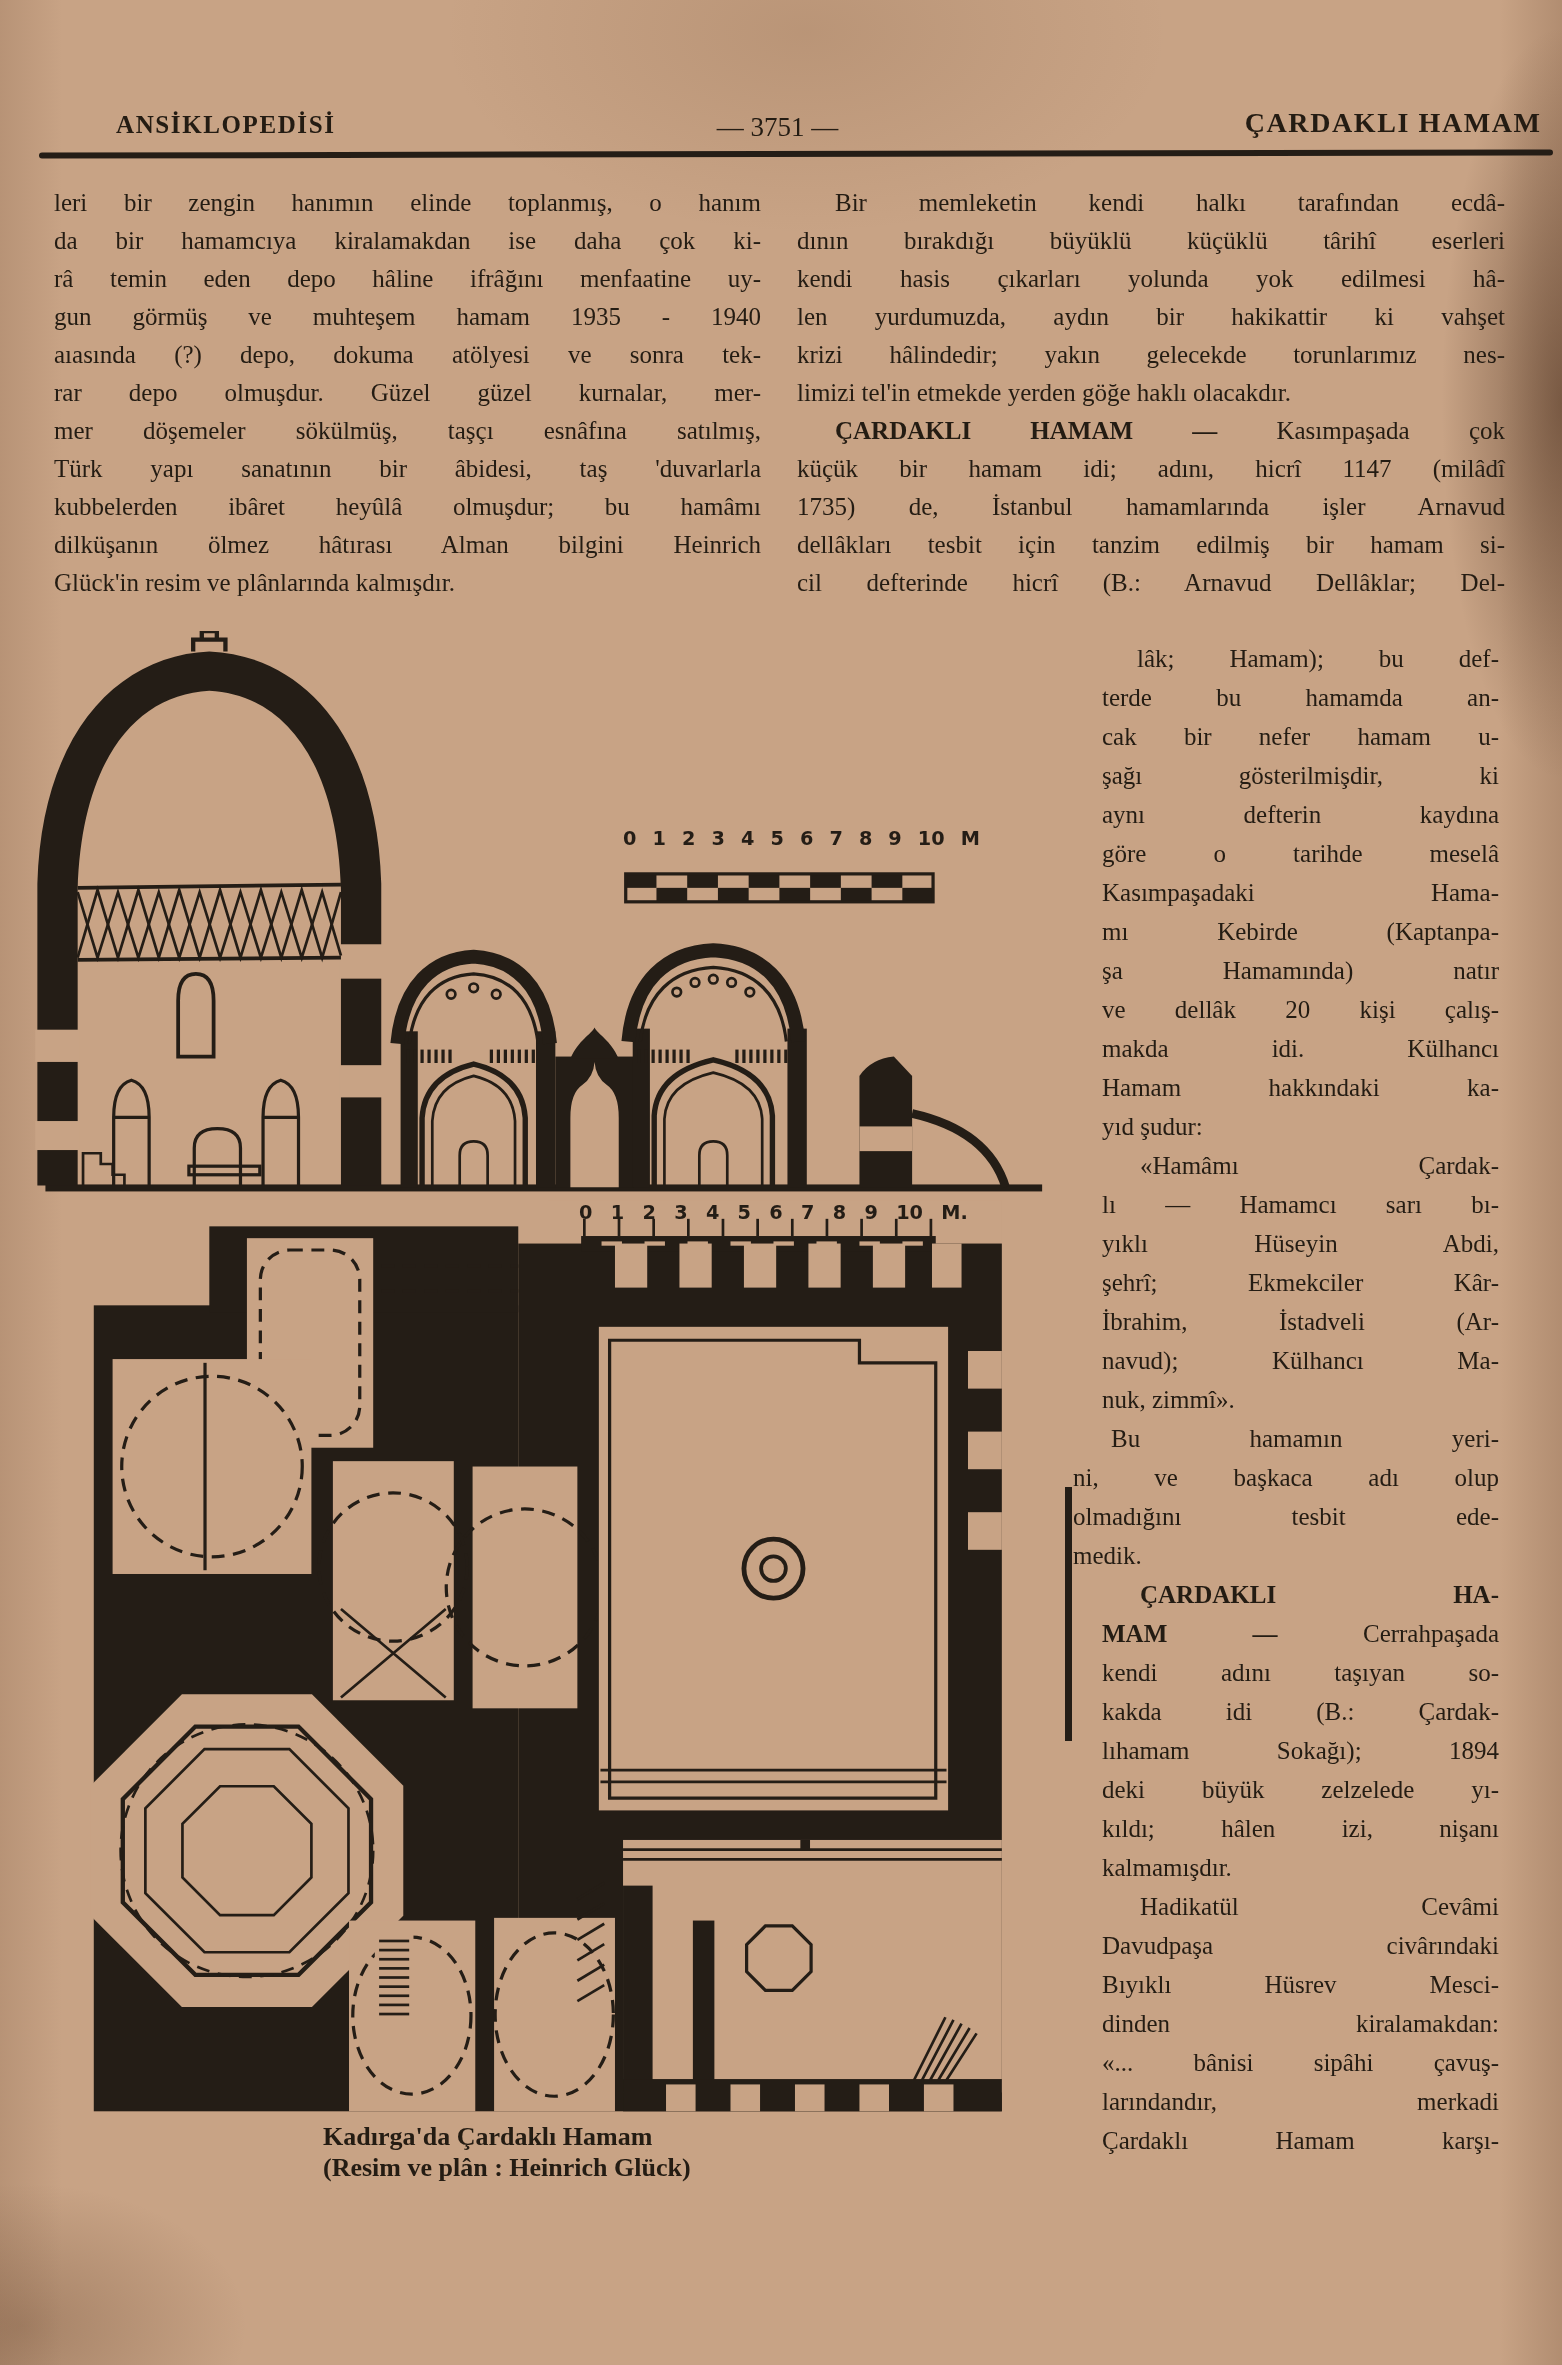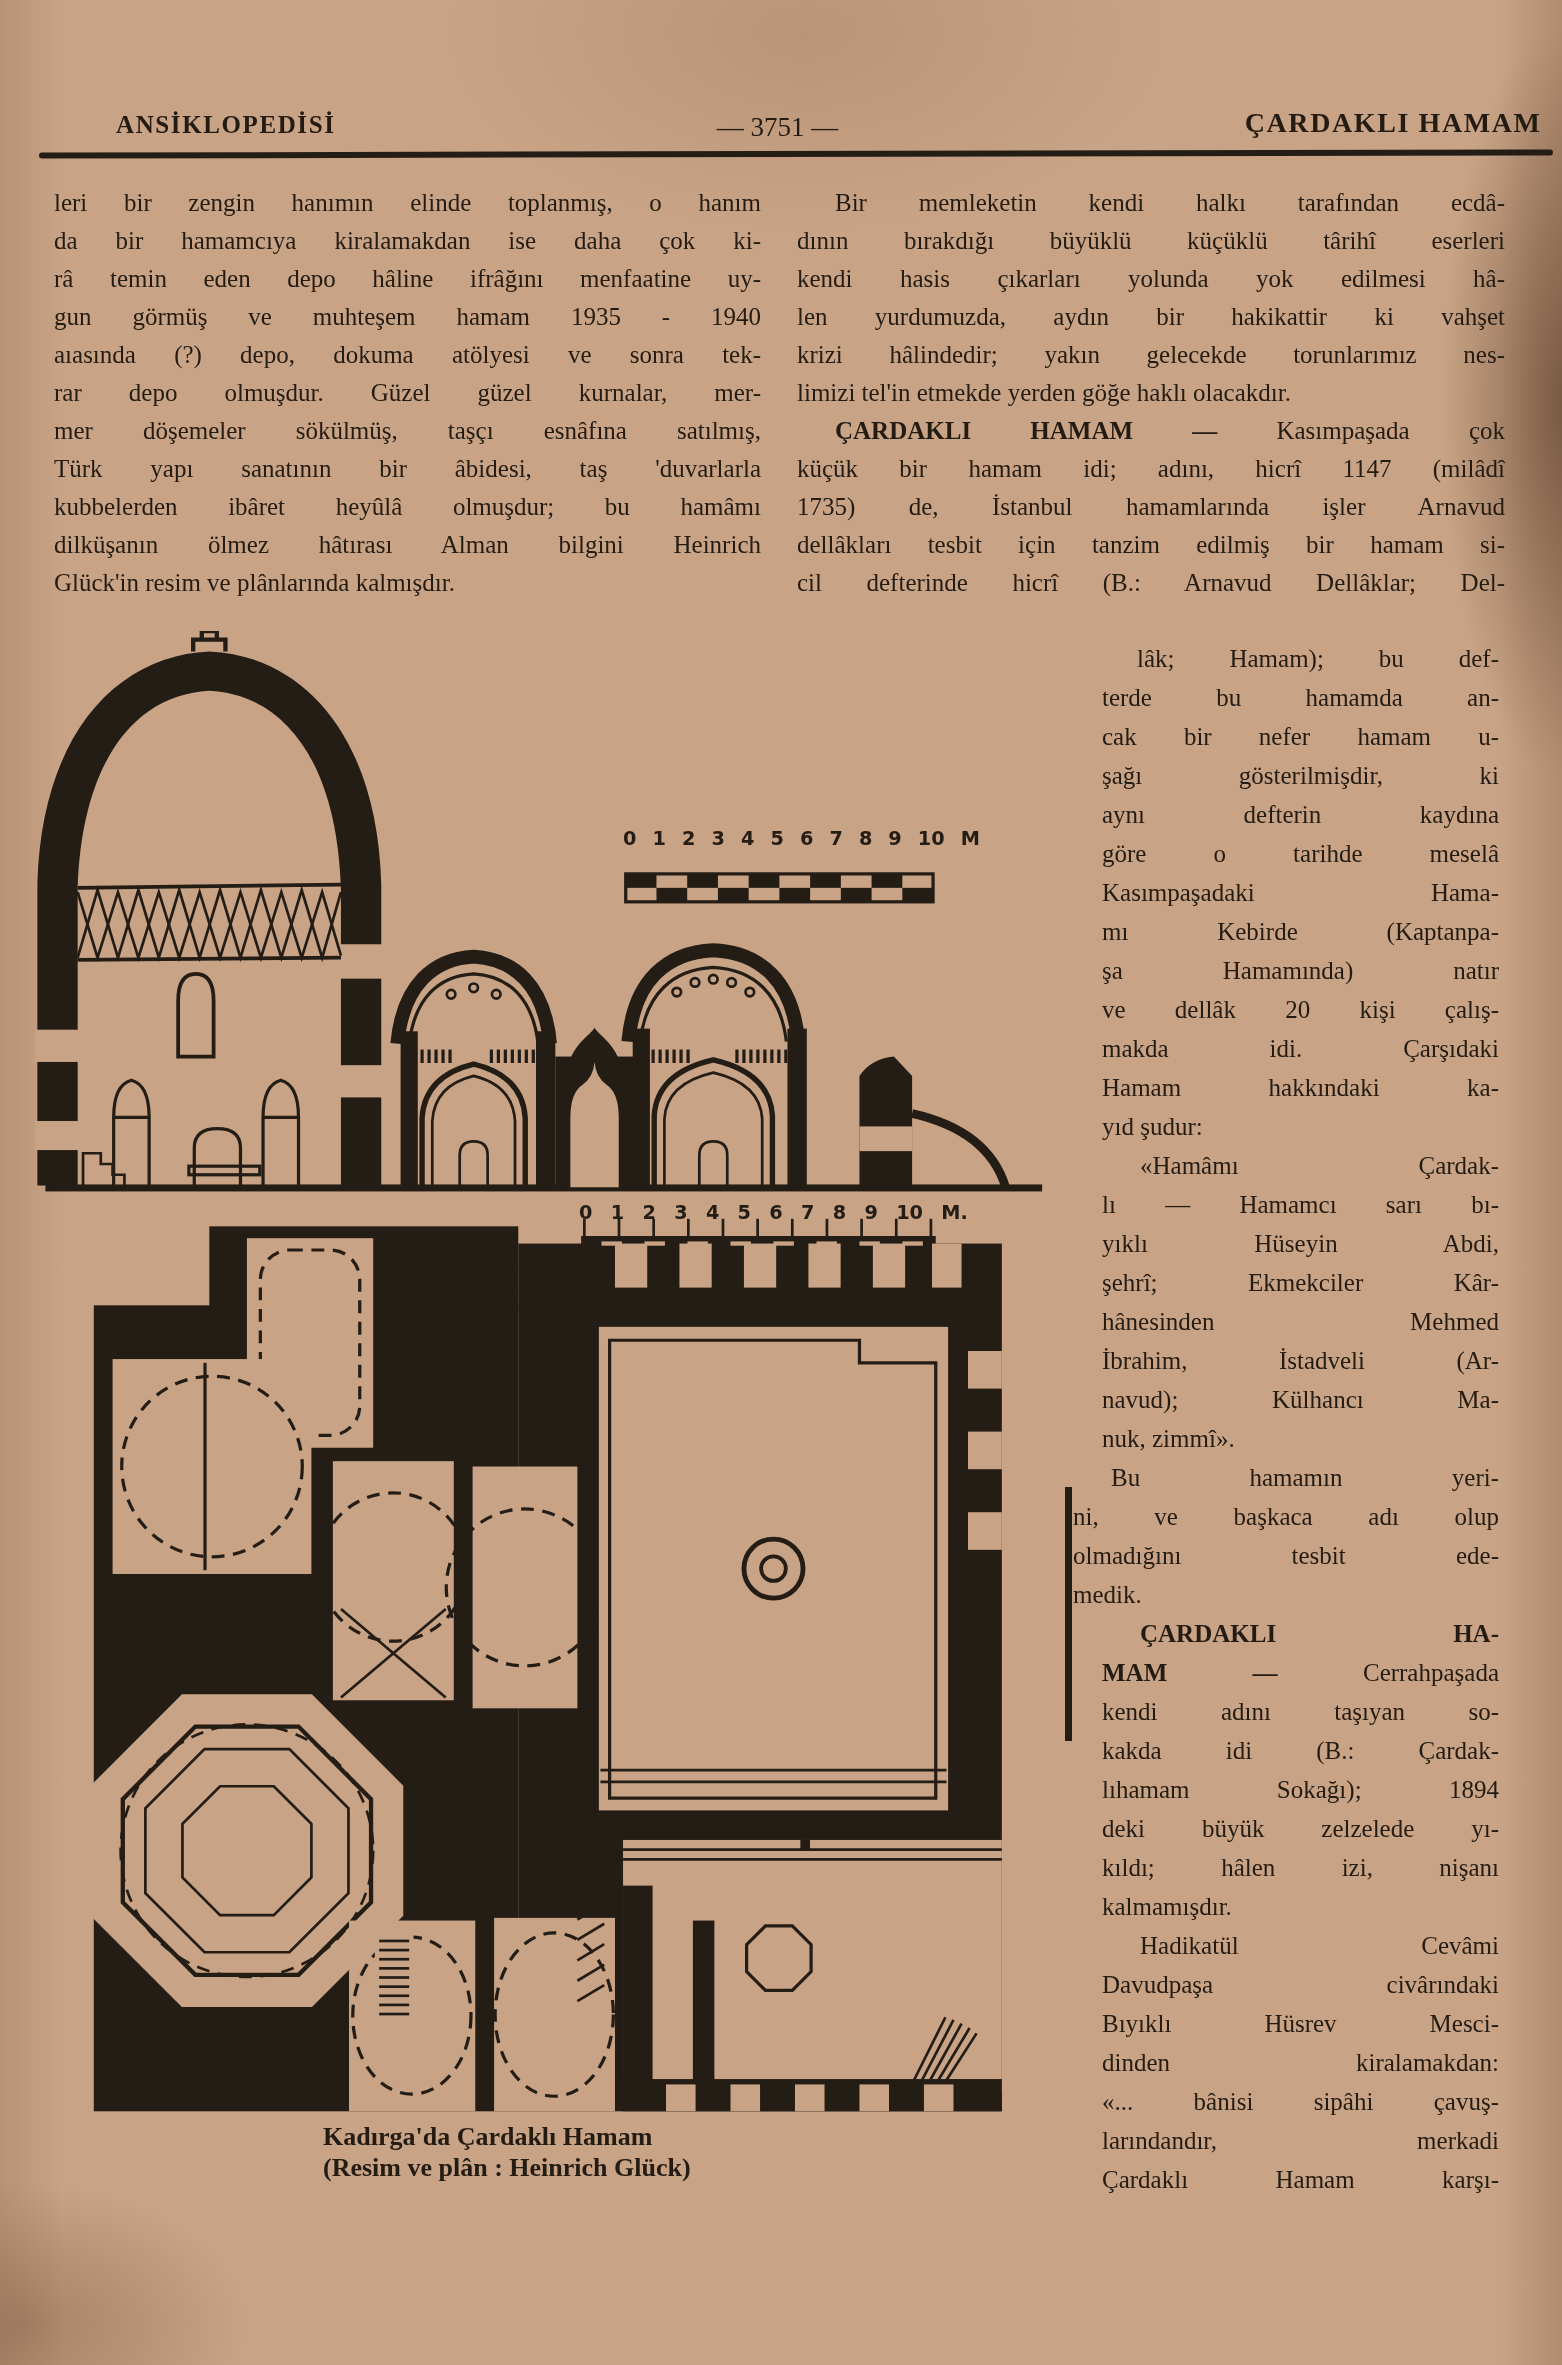--- a/index.html
+++ b/index.html
@@ -87,28 +87,27 @@
 <div class="ln shift">lâk; Hamam); bu def-</div>
     <div class="ln">terde bu hamamda an-</div>
     <div class="ln">cak bir nefer hamam u-</div>
     <div class="ln">şağı gösterilmişdir, ki</div>
     <div class="ln">aynı defterin kaydına</div>
     <div class="ln">göre o tarihde meselâ</div>
     <div class="ln">Kasımpaşadaki Hama-</div>
     <div class="ln">mı Kebirde (Kaptanpa-</div>
     <div class="ln">şa Hamamında) natır</div>
     <div class="ln">ve dellâk 20 kişi çalış-</div>
-    <div class="ln">makda idi. Çarşıdaki</div>
+    <div class="ln">makda idi. Külhancı</div>
     <div class="ln">Hamam hakkındaki ka-</div>
     <div class="ln end">yıd şudur:</div>
     <div class="ln ind">«Hamâmı Çardak-</div>
     <div class="ln">lı — Hamamcı sarı bı-</div>
     <div class="ln">yıklı Hüseyin Abdi,</div>
     <div class="ln">şehrî; Ekmekciler Kâr-</div>
-    <div class="ln">hânesinden Mehmed</div>
     <div class="ln">İbrahim, İstadveli (Ar-</div>
     <div class="ln">navud); Külhancı Ma-</div>
     <div class="ln end">nuk, zimmî».</div>
     <div class="ln ind out">Bu hamamın yeri-</div>
     <div class="ln out">ni, ve başkaca adı olup</div>
     <div class="ln out">olmadığını tesbit ede-</div>
     <div class="ln end out">medik.</div>
     <div class="ln ind"><span class="b">ÇARDAKLI HA-</span></div>
     <div class="ln"><span class="b">MAM — </span>Cerrahpaşada</div>
     <div class="ln">kendi adını taşıyan so-</div>

